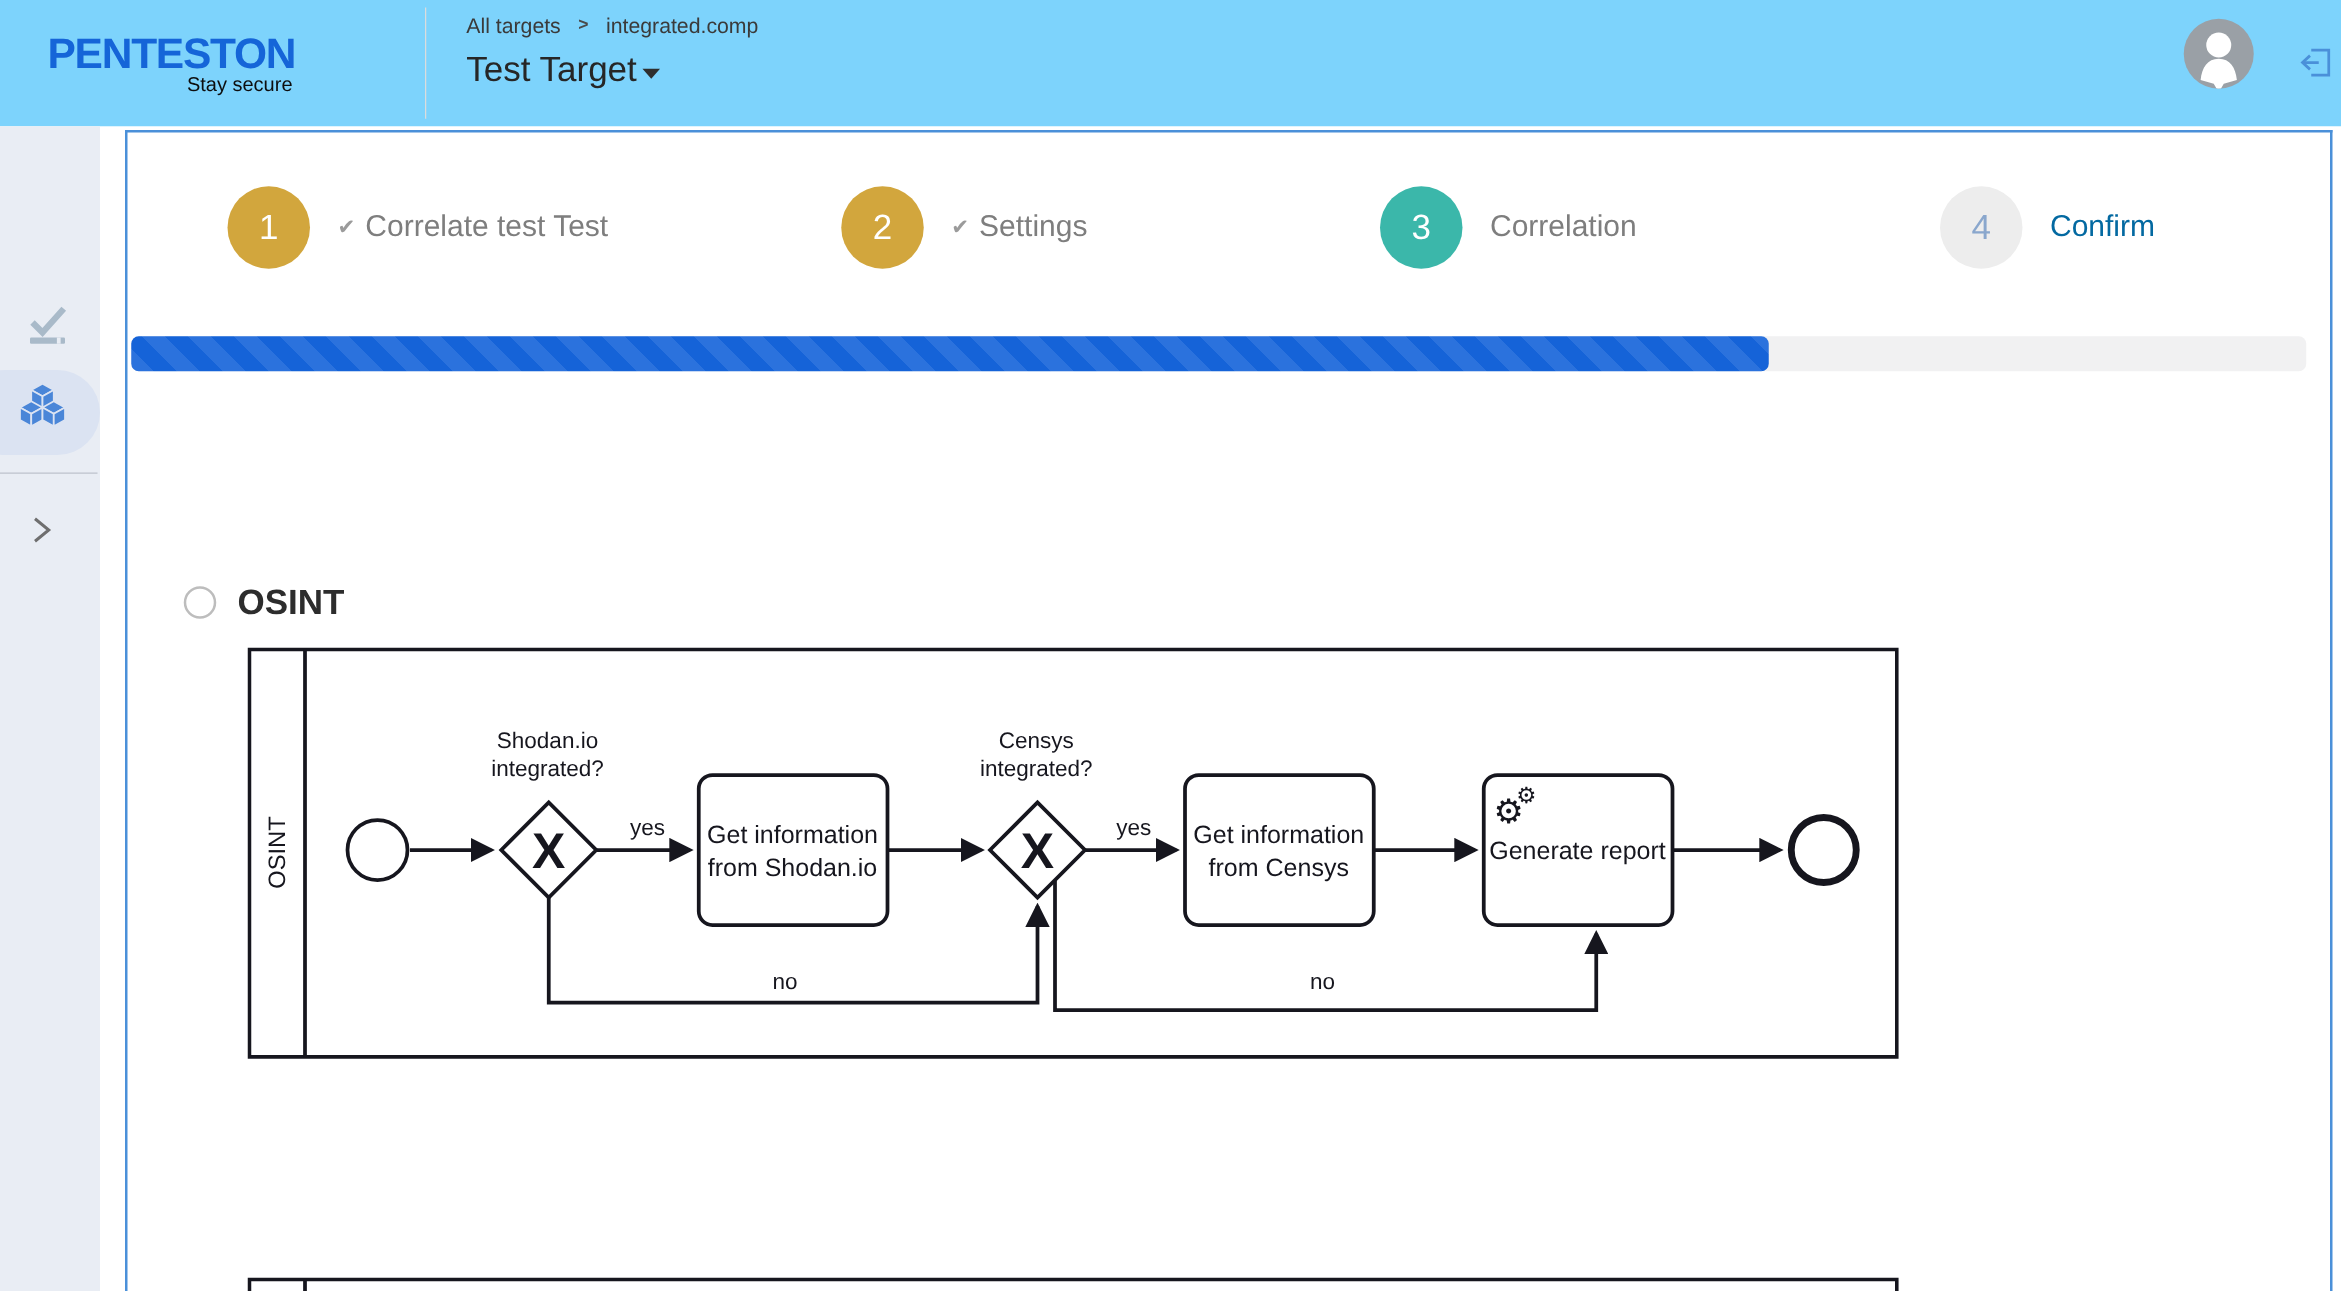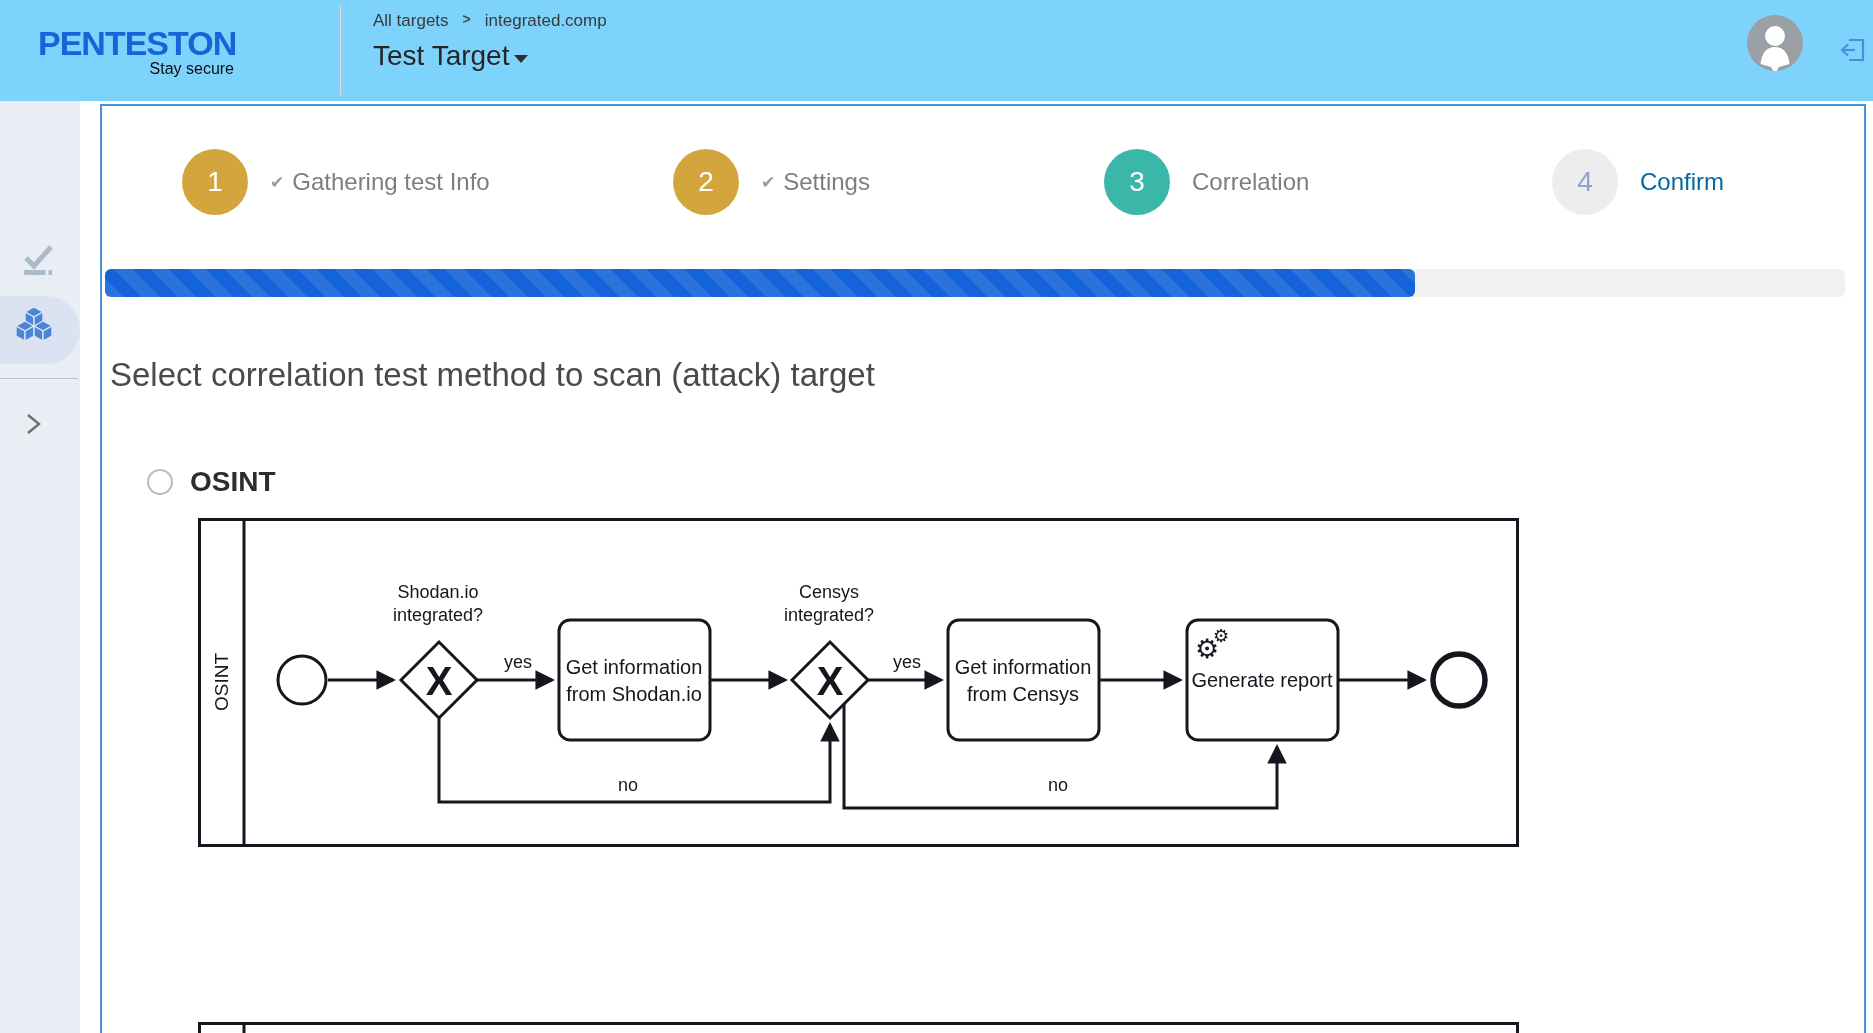--- a/index.html
+++ b/index.html
@@ -141,21 +141,21 @@
       </svg>
     </div>
   </nav>
 
   <main class="card">
 
     <div class="step s-done" style="left:80px">
       <div class="step-circle">1</div>
       <div class="step-label">
         <span class="check">✔</span>
-        <span>Gathering test Info</span>
+        <span>Correlate test Test</span>
       </div>
     </div>
     <div class="step s-done" style="left:571px">
       <div class="step-circle">2</div>
       <div class="step-label">
         <span class="check">✔</span>
         <span>Settings</span>
       </div>
     </div>
     <div class="step s-active" style="left:1002px">
@@ -168,21 +168,20 @@
       <div class="step-circle">4</div>
       <div class="step-label">
         <span>Confirm</span>
       </div>
     </div>
 
     <div class="track">
       <div class="fill"></div>
     </div>
 
-    <h1 class="heading" style="margin:0;">Select correlation test method to scan (attack) target</h1>
 
     <div class="method m1">
       <div class="radio"></div>
       <div class="method-label">OSINT</div>
     </div>
 
     <svg class="bpmn" width="1321" height="331" viewBox="0 0 1321 331">
       <defs>
         <marker id="arr" viewBox="0 0 10 10" refX="8.5" refY="5" markerWidth="6.5" markerHeight="6.5" orient="auto-start-reverse">
           <path d="M0 0 L10 5 L0 10 z" fill="#16161e"></path>

